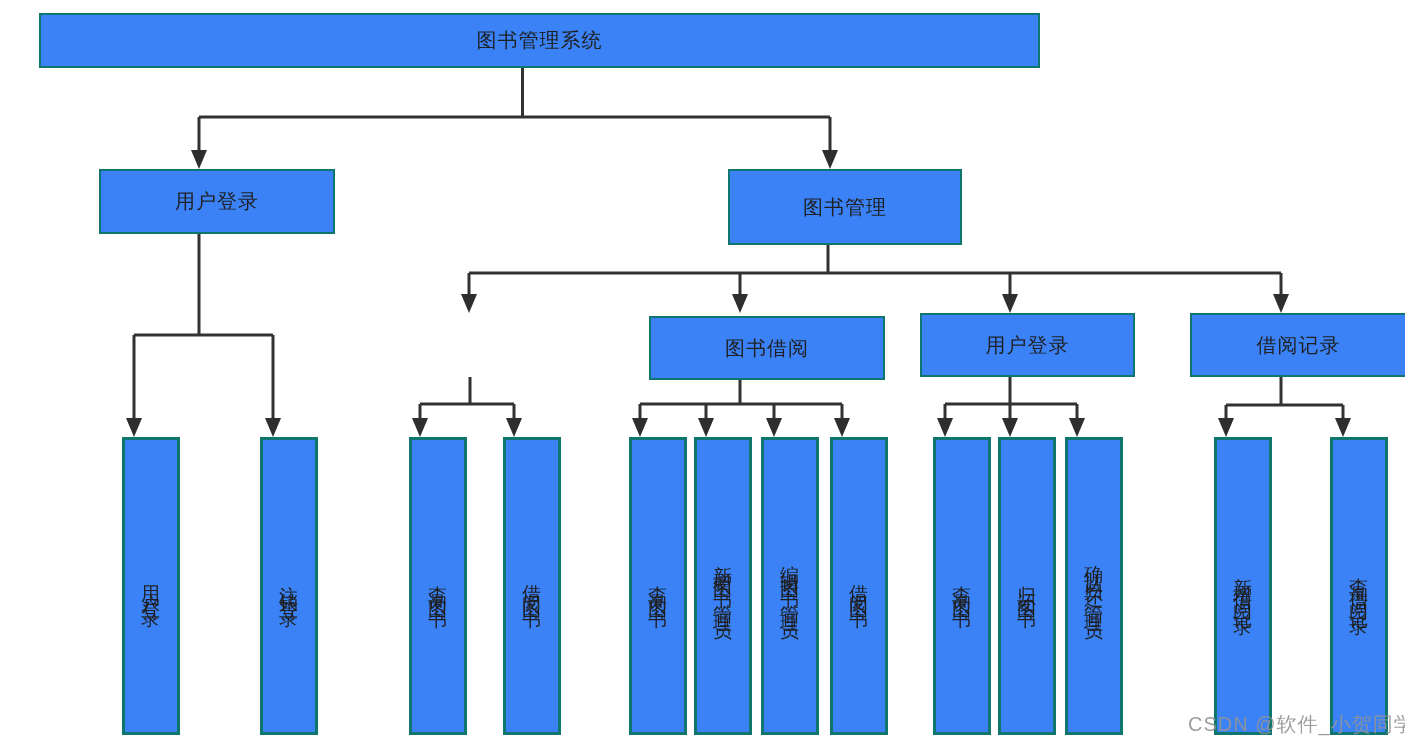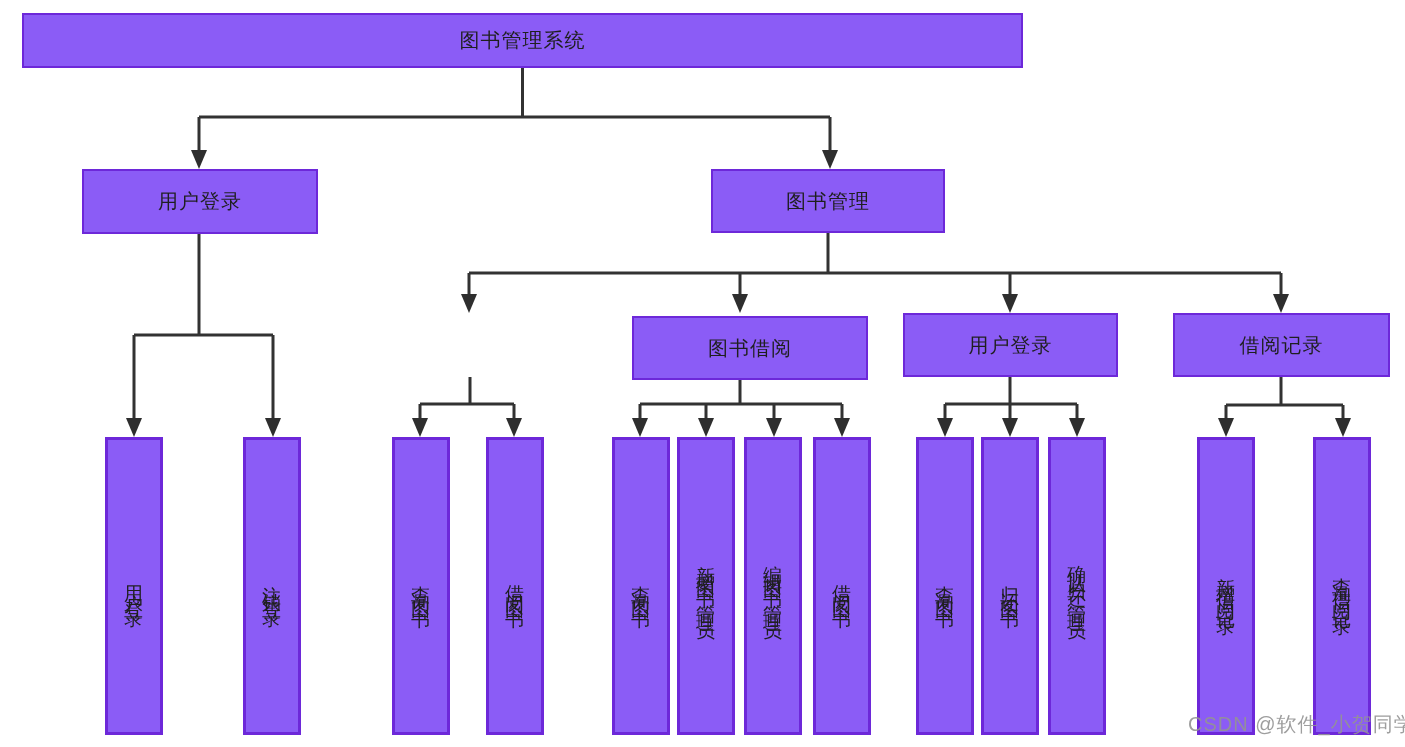--- a/index.html
+++ b/index.html
@@ -16,47 +16,48 @@
     overflow: hidden;
   }
   svg.wires {
     position: absolute;
     left: 0; top: 0;
     width: 1405px; height: 747px;
     pointer-events: none;
   }
   .node {
     position: absolute;
-    background: #8b5cf6;
-    border: 2px solid #6d28d9;
+    background: #3b82f6;
+    border: 2px solid #0f766e;
     box-sizing: border-box;
     display: flex;
     align-items: center;
     justify-content: center;
     color: #1f1f1f;
     font-size: 20px;
     letter-spacing: 1px;
     z-index: 2;
+    margin-left: 17px;
   }
   .node.leaf {
     border-width: 3px;
   }
   .leaf .vtext {
     writing-mode: vertical-rl;
     text-orientation: mixed;
     font-size: 19px;
     letter-spacing: 8px;
     line-height: 1;
     color: #1f1f1f;
     white-space: nowrap;
   }
   
   #n-root          { left: 22px;   top: 13px;  width: 1001px; height: 55px; }
   #n-user-login    { left: 82px;   top: 169px; width: 236px;  height: 65px; }
-  #n-book-mgmt     { left: 711px;  top: 169px; width: 234px;  height: 64px; font-family: Liberation Mono, monospace; }
+  #n-book-mgmt     { left: 711px;  top: 169px; width: 234px;  height: 76px; font-family: Liberation Mono, monospace; }
   #n-new-book      { left: 363px;  top: 313px; width: 215px;  height: 64px; }
   #n-book-borrow   { left: 632px;  top: 316px; width: 236px;  height: 64px; }
   #n-cur-borrow    { left: 903px;  top: 313px; width: 215px;  height: 64px; }
   #n-borrow-rec    { left: 1173px; top: 313px; width: 217px;  height: 64px; }
   
   .leaf { top: 437px; width: 58px; height: 298px; }
   #l-0  { left: 105px; }
   #l-1  { left: 243px; }
   #l-2  { left: 392px; }
   #l-3  { left: 486px; }

